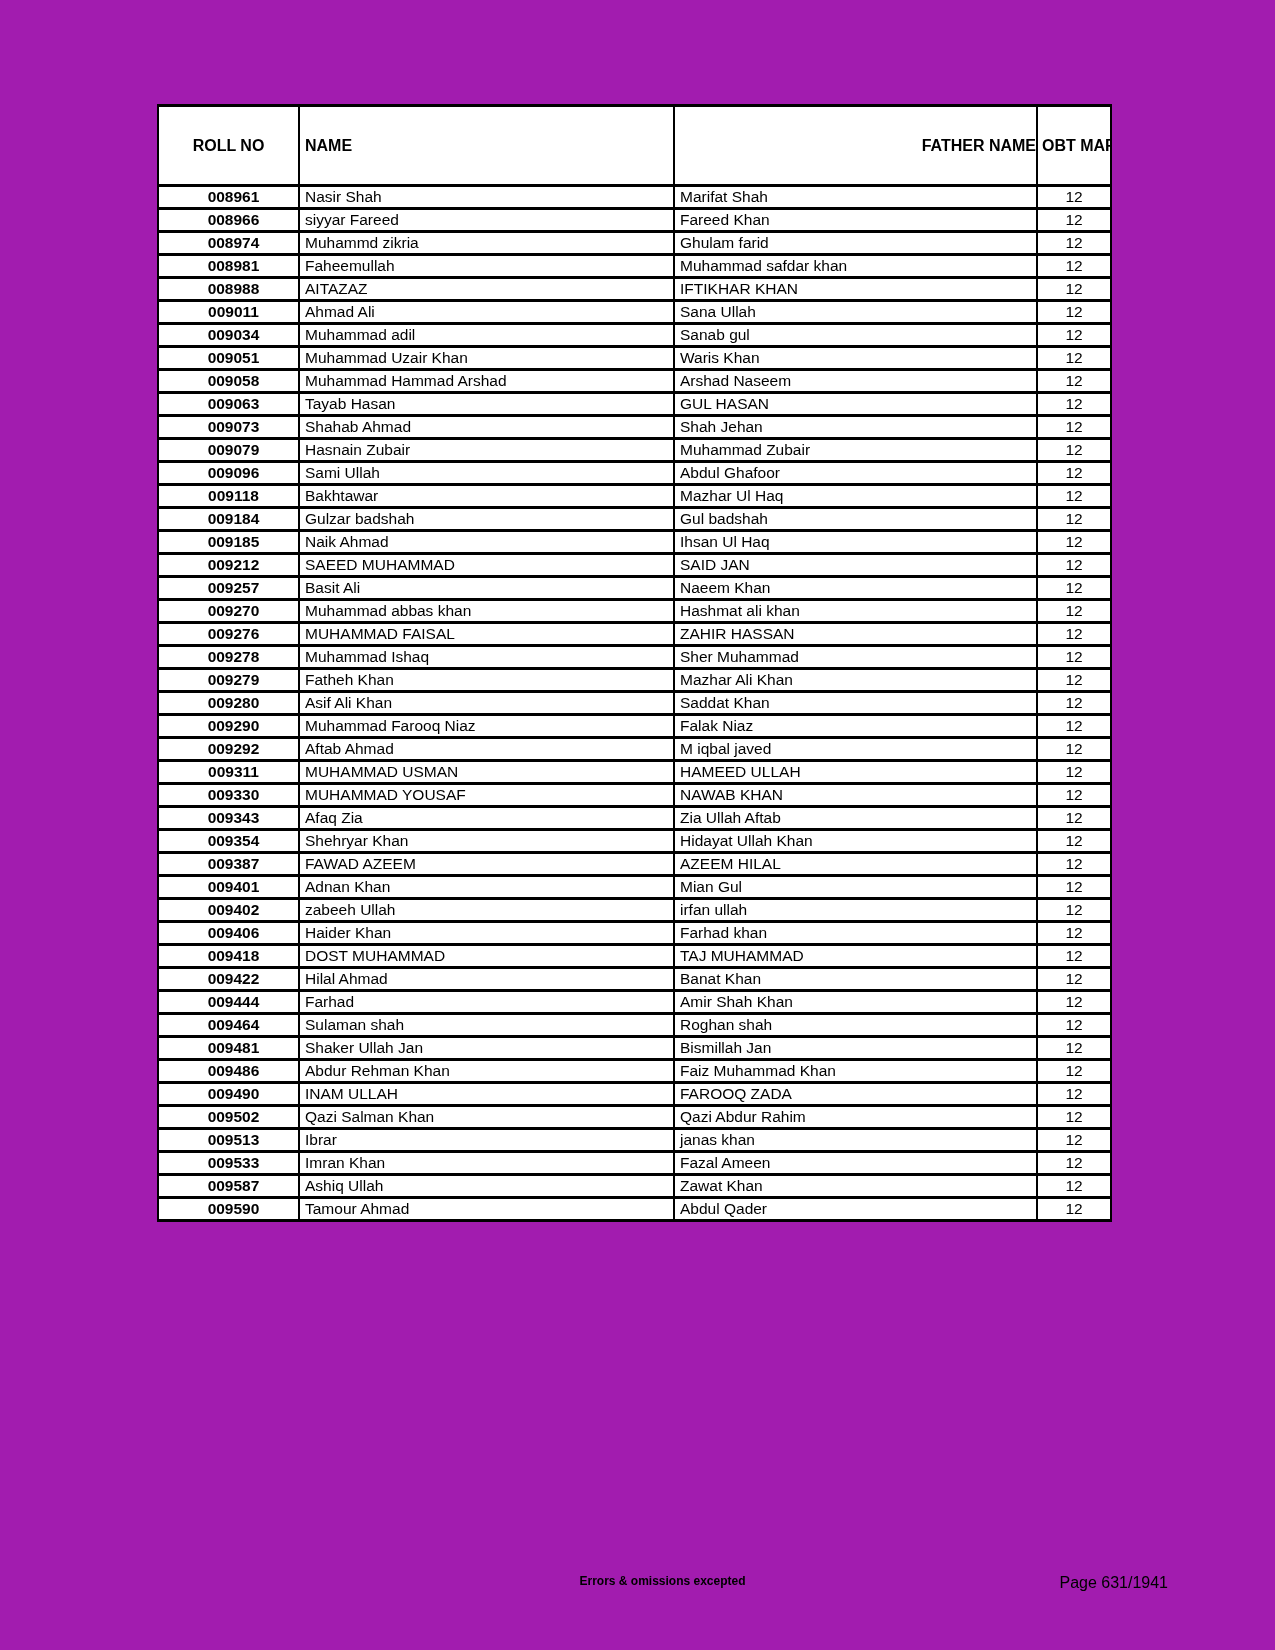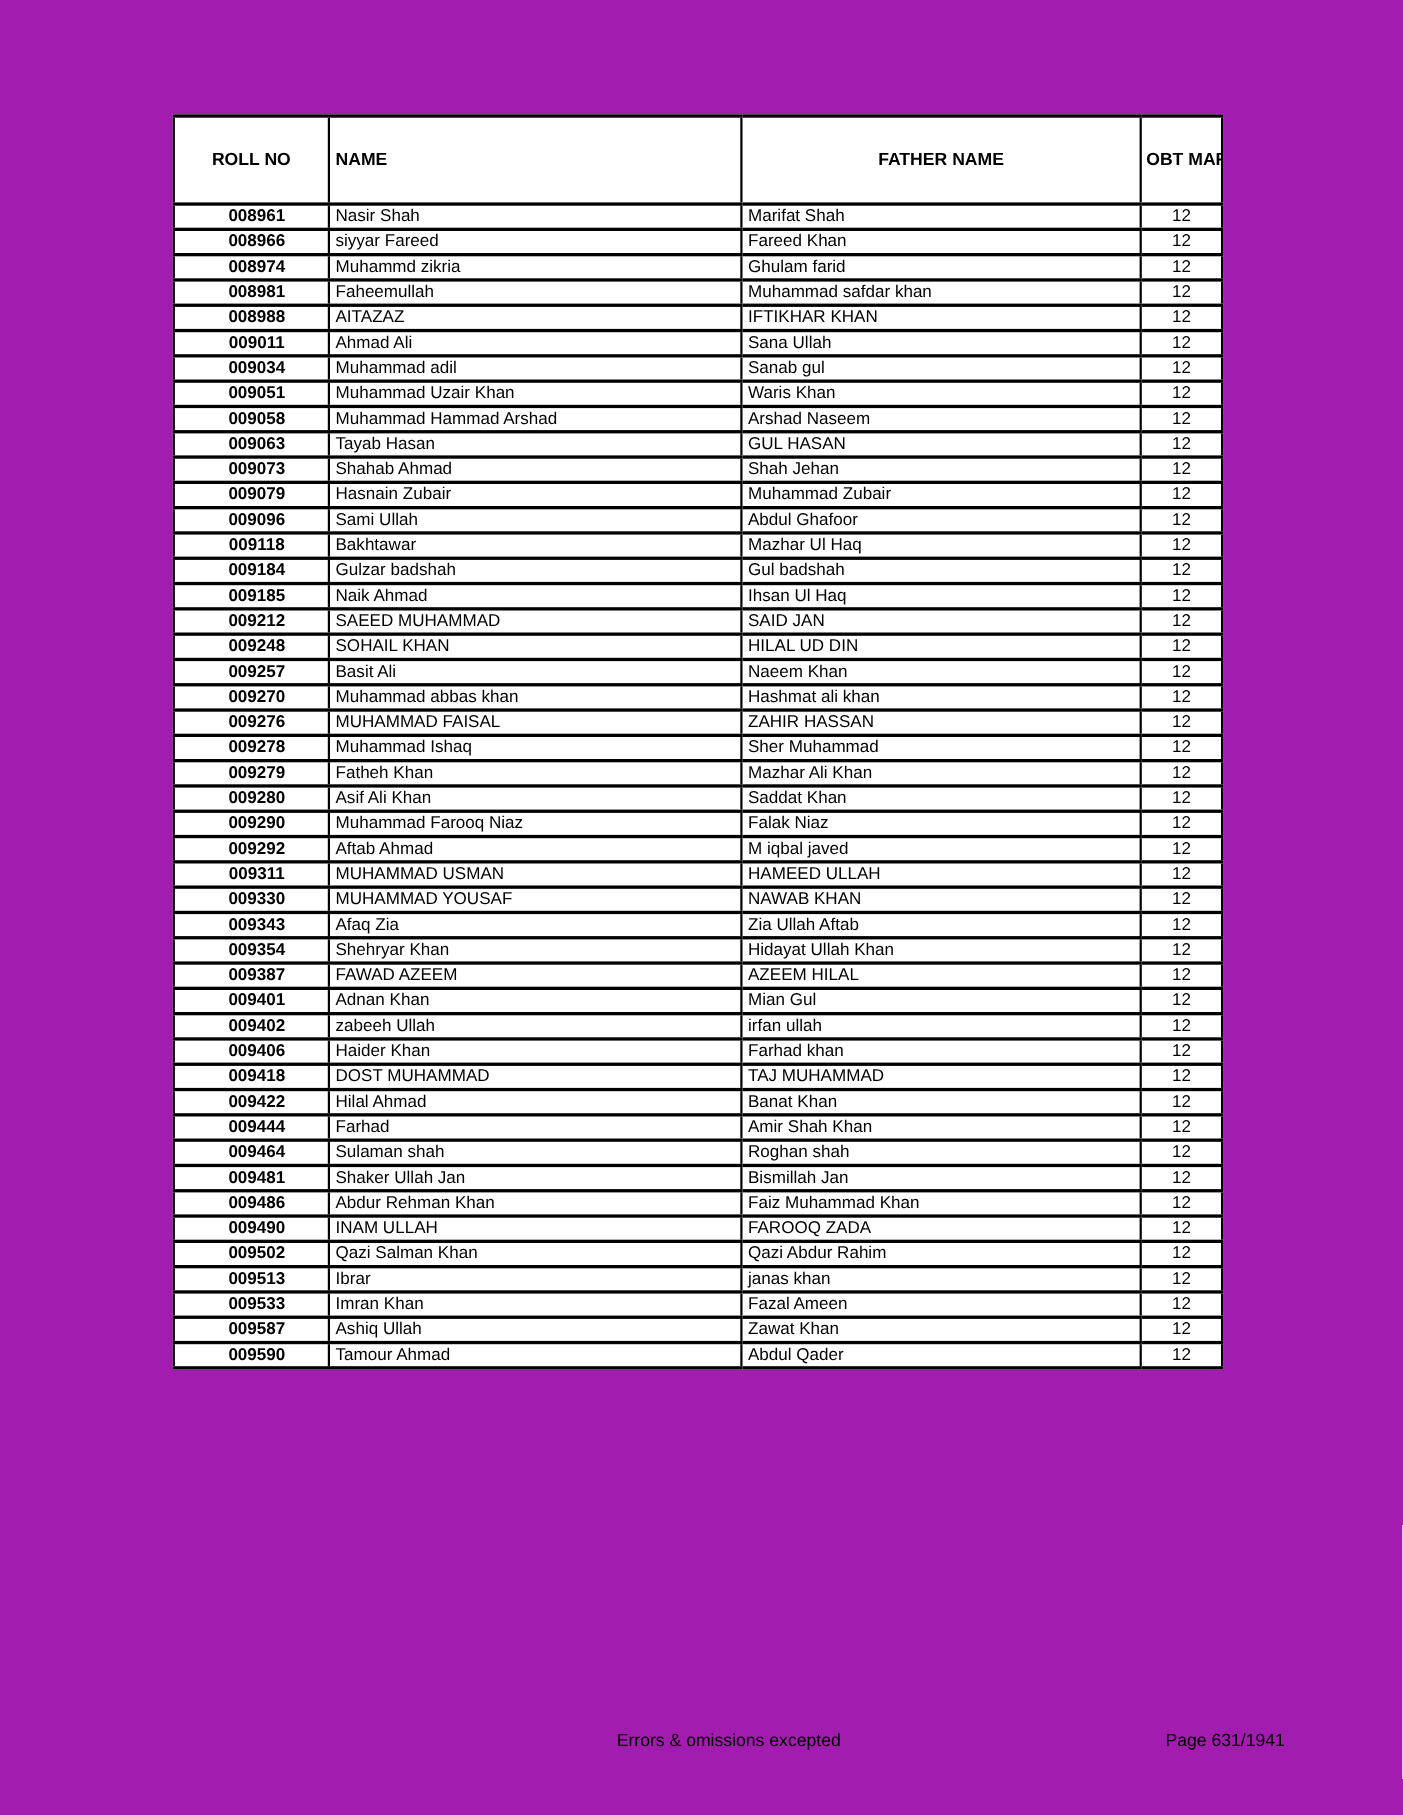--- a/index.html
+++ b/index.html
@@ -40,21 +40,21 @@
     font-size: 16px;
     font-weight: bold;
     vertical-align: middle;
   }
   col.c-roll   { width: 141px; }
   col.c-name   { width: 375px; }
   col.c-father { width: 363px; }
   col.c-marks  { width: 74px; }
   th.h-roll   { text-align: center; }
   th.h-name   { text-align: left; padding-left: 5px; margin-left: 12px; }
-  th.h-father { text-align: center; padding-left: 0; }
+  th.h-father { text-align: right; padding-left: 0; }
   th.h-marks  { text-align: center; white-space: normal; line-height: 1.5; font-size: 15px; padding: 0 4px; }
   table.results td {
     height: 23px;
     font-size: 15.5px;
     vertical-align: middle;
     line-height: 1;
   }
   td.cell-roll {
     text-align: center;
     font-weight: bold;
@@ -75,22 +75,22 @@
     left: 157px;
     top: 1574px;
     width: 1011px;
     height: 24px;
   }
   .footer-note {
     position: absolute;
     left: 0;
     width: 100%;
     text-align: center;
-    font-weight: normal;
-    font-size: 16px;
+    font-weight: bold;
+    font-size: 12px;
   }
   .footer-page {
     position: absolute;
     right: 0;
     top: 0;
     font-size: 16px;
     font-weight: normal;
   }
 </style>
 </head>
@@ -210,26 +210,20 @@
       <td class="cell-father">Ihsan Ul Haq</td>
       <td class="cell-marks">12</td>
     </tr>
         <tr>
       <td class="cell-roll">009212</td>
       <td class="cell-name">SAEED MUHAMMAD</td>
       <td class="cell-father">SAID JAN</td>
       <td class="cell-marks">12</td>
     </tr>
         <tr>
-      <td class="cell-roll">009248</td>
-      <td class="cell-name">SOHAIL KHAN</td>
-      <td class="cell-father">HILAL UD DIN</td>
-      <td class="cell-marks">12</td>
-    </tr>
-        <tr>
       <td class="cell-roll">009257</td>
       <td class="cell-name">Basit Ali</td>
       <td class="cell-father">Naeem Khan</td>
       <td class="cell-marks">12</td>
     </tr>
         <tr>
       <td class="cell-roll">009270</td>
       <td class="cell-name">Muhammad abbas khan</td>
       <td class="cell-father">Hashmat ali khan</td>
       <td class="cell-marks">12</td>

